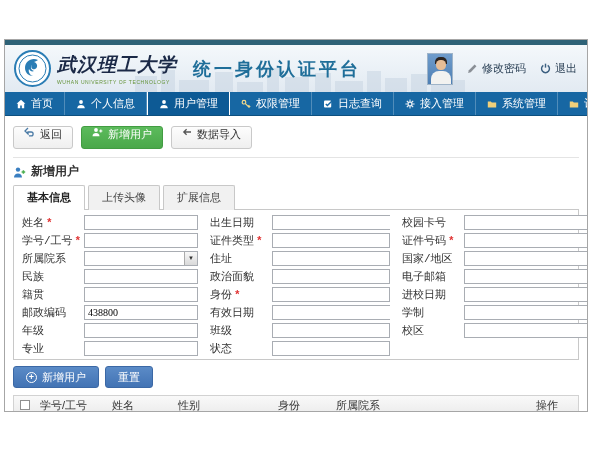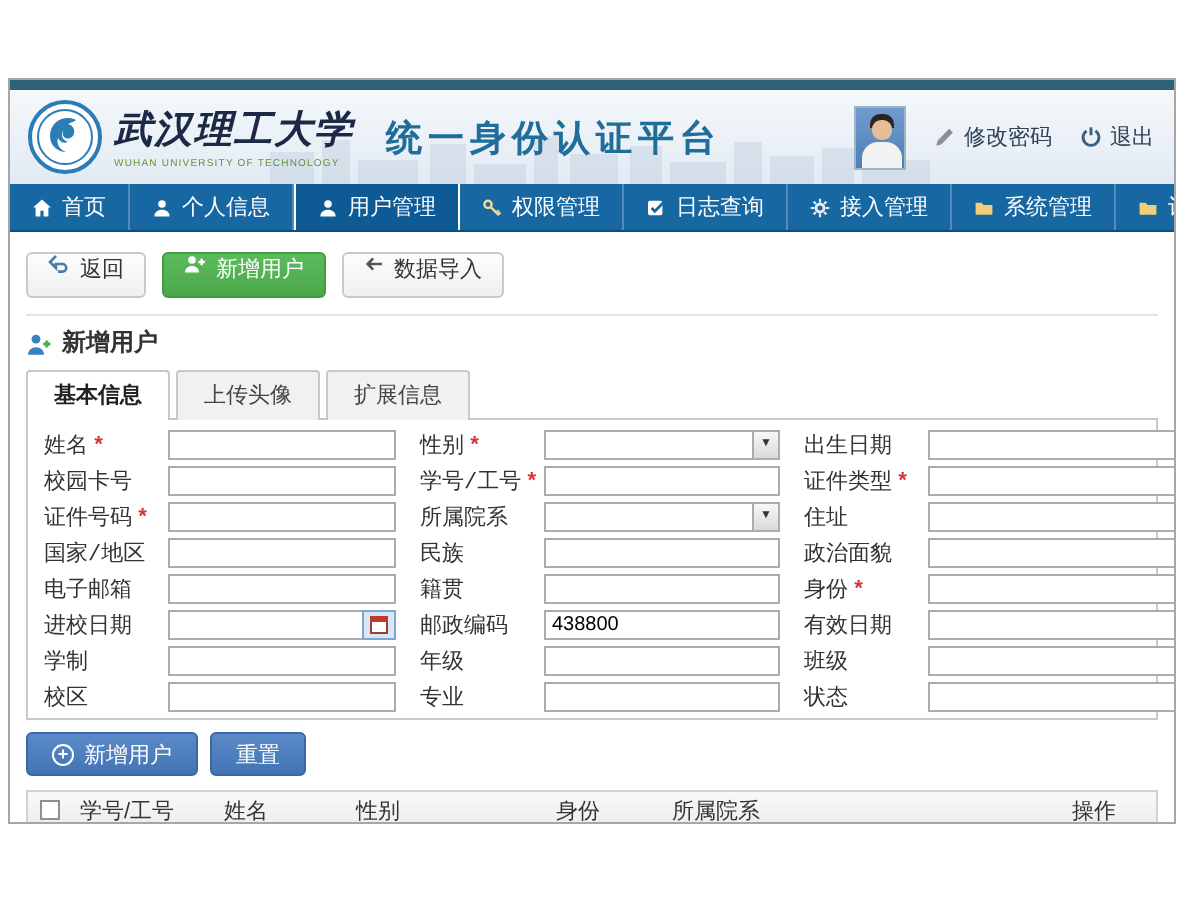--- a/index.html
+++ b/index.html
@@ -37,21 +37,21 @@
 
   .tabs { display:flex; margin-top:5px; position:relative; z-index:2; }
   .tab { font-size:11px; padding:4px 13px 5px; background:#f1f1f1; color:#444; border:1px solid #c8c8c8; border-bottom:none; border-radius:2px 2px 0 0; margin-right:3px; cursor:pointer; position:relative; top:1px; }
   .tab.active { background:#fff; font-weight:bold; color:#222; }
 
   .panel { border:1px solid #c8c8c8; background:#fff; padding:4px 8px 3px; }
   .formgrid { display:grid; grid-template-columns:176px 180px 1fr; column-gap:12px; row-gap:2px; }
   .cell { display:flex; align-items:center; height:16px; font-size:11px; }
   .flabel { width:62px; flex:none; color:#333; white-space:nowrap;font-family:Liberation Mono, monospace; }
   .req { color:#e03131; font-weight:bold; margin-left:2px; }
-  .tin { flex:1; min-width:0; height:15px; border:1px solid #a9adb3; background:#fff; font-size:10px; padding:0 3px; font-family:Liberation Sans, sans-serif; }
+  .tin { flex:1; min-width:0; height:15px; border:1px solid #a9adb3; background:#fff; font-size:10px; padding:0 3px; font-family:Liberation Serif, serif; }
   .sel { flex:1; min-width:0; height:15px; border:1px solid #a9adb3; background:#fff; position:relative; cursor:pointer; }
   .arrowbox { position:absolute; right:0; top:0; bottom:0; width:13px; background:linear-gradient(#f8f8f8,#d9d9d9); border-left:1px solid #ababab; display:flex; align-items:center; justify-content:center; font-size:6px; color:#333; }
   .datewrap { flex:1; min-width:0; display:flex; }
   .datewrap .tin { border-right:none; }
   .calbtn { width:17px; height:15px; flex:none; border:1px solid #7da7cf; background:#d8e7f5; display:flex; align-items:center; justify-content:center; cursor:pointer; }
   .calglyph { width:9px; height:9px; background:#fff; border:1px solid #a33c2e; position:relative; }
   .calglyph::before { content:""; position:absolute; left:-1px; right:-1px; top:-1px; height:3px; background:#c0392b; }
 
   .actions { display:flex; gap:6px; margin-top:6px; }
   .btn-blue { display:inline-flex; align-items:center; gap:5px; height:22px; padding:0 12px; font-size:11px; color:#fff; background:linear-gradient(#5b8bc7,#4273b4); border:1px solid #3b68a5; border-radius:3px; cursor:pointer; white-space:nowrap; }
@@ -218,26 +218,20 @@
     </div>
 
     <div class="panel">
       <div class="formgrid">
 
         <div class="cell">
             <span class="flabel"><span>姓名</span><span class="req">*</span></span>
             <input class="tin" style="">
           </div>
         <div class="cell">
-            <span class="flabel"><span>性别</span><span class="req">*</span></span>
-            <div class="sel">
-              <span class="arrowbox">▼</span>
-            </div>
-          </div>
-        <div class="cell">
             <span class="flabel"><span>出生日期</span><span class="req"></span></span>
             <div class="datewrap">
               <input class="tin" style="">
             </div>
           </div>
 
         <div class="cell">
             <span class="flabel"><span>校园卡号</span><span class="req"></span></span>
             <input class="tin" style="">
           </div>

